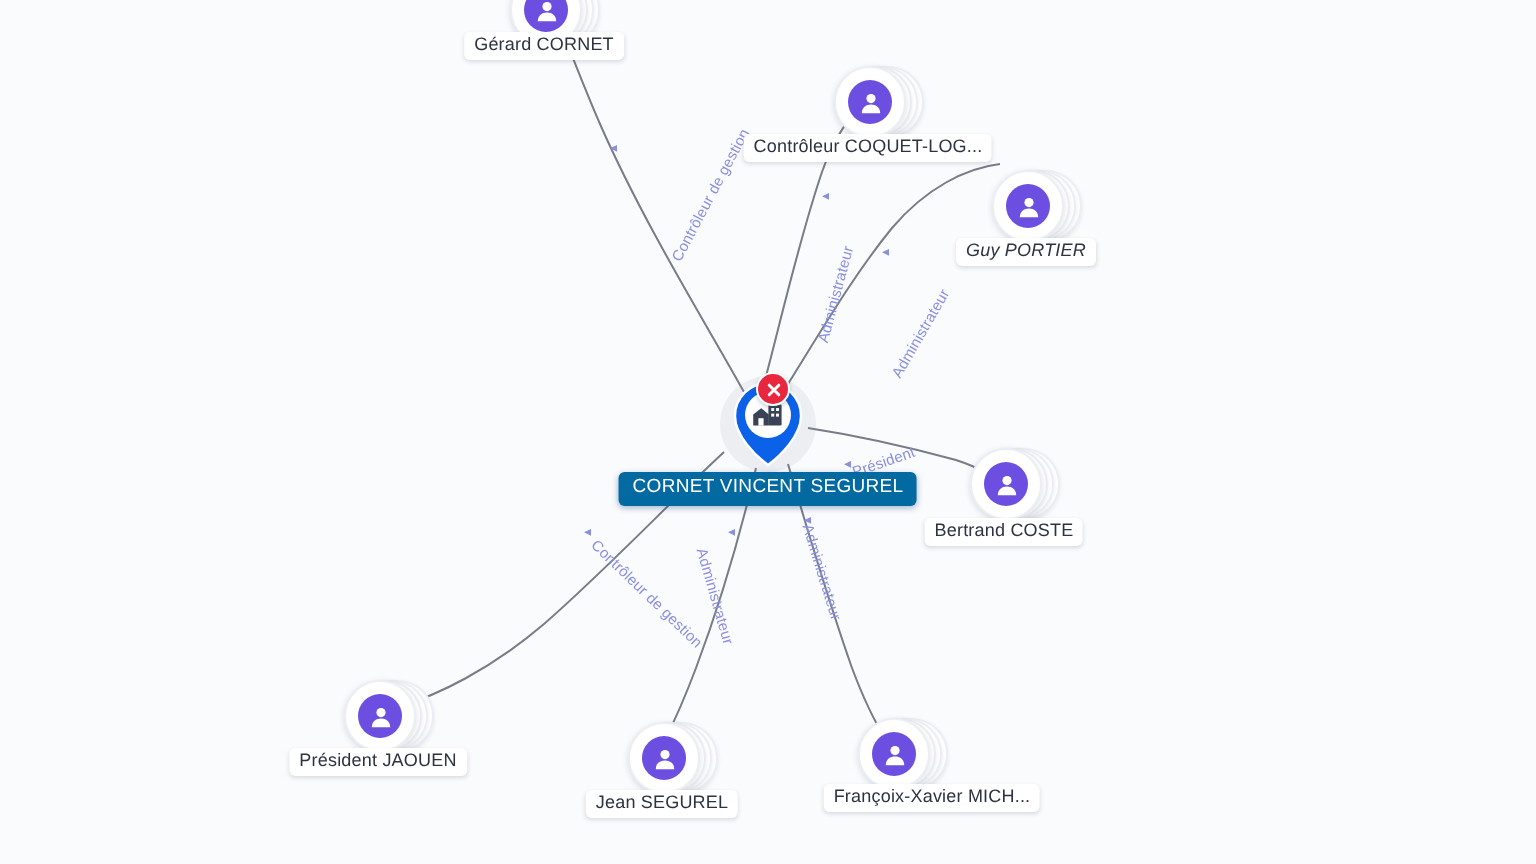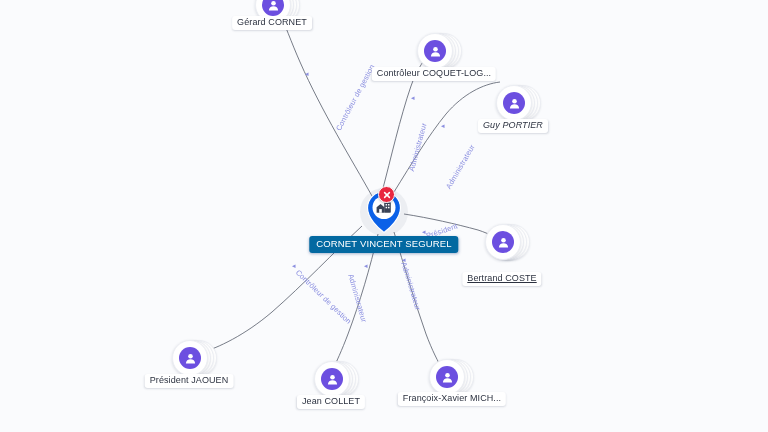--- a/index.html
+++ b/index.html
@@ -219,53 +219,53 @@
           <div class="stack-card c0">
             <div class="avatar-circle" style="background: rgb(108, 79, 224);">
               <svg width="13" height="13" viewBox="0 0 13 13">
                 <circle cx="6.5" cy="4.3" r="2.3" fill="#ffffff"></circle>
                 <path d="M1.9 11.6 C1.9 8.6 4 7.2 6.5 7.2 C9 7.2 11.1 8.6 11.1 11.6 Z" fill="#ffffff"></path>
               </svg>
             </div>
           </div>
         </div>
       </div>
-      <div class="node-label" style="left: 502px; top: 272px; text-decoration: underline;">Bertrand COSTE</div>
+      <div class="node-label" style="left: 502px; top: 259px;">Bertrand COSTE</div>
       <div class="person-node" style="left: 446px; top: 376px;">
         <div class="stack">
           <div class="stack-card c3"></div>
           <div class="stack-card c2"></div>
           <div class="stack-card c1"></div>
           <div class="stack-card c0">
             <div class="avatar-circle" style="background: rgb(108, 79, 224);">
               <svg width="13" height="13" viewBox="0 0 13 13">
                 <circle cx="6.5" cy="4.3" r="2.3" fill="#ffffff"></circle>
                 <path d="M1.9 11.6 C1.9 8.6 4 7.2 6.5 7.2 C9 7.2 11.1 8.6 11.1 11.6 Z" fill="#ffffff"></path>
               </svg>
             </div>
           </div>
         </div>
       </div>
-      <div class="node-label" style="left: 452px; top: 392px;">Françoix-Xavier MICH...</div>
+      <div class="node-label" style="left: 466px; top: 392px;">Françoix-Xavier MICH...</div>
       <div class="person-node" style="left: 331px; top: 378px;">
         <div class="stack">
           <div class="stack-card c3"></div>
           <div class="stack-card c2"></div>
           <div class="stack-card c1"></div>
           <div class="stack-card c0">
             <div class="avatar-circle" style="background: rgb(108, 79, 224);">
               <svg width="13" height="13" viewBox="0 0 13 13">
                 <circle cx="6.5" cy="4.3" r="2.3" fill="#ffffff"></circle>
                 <path d="M1.9 11.6 C1.9 8.6 4 7.2 6.5 7.2 C9 7.2 11.1 8.6 11.1 11.6 Z" fill="#ffffff"></path>
               </svg>
             </div>
           </div>
         </div>
       </div>
-      <div class="node-label" style="left: 331px; top: 395px;">Jean COLLET</div>
+      <div class="node-label" style="left: 331px; top: 395px;">Jean SEGUREL</div>
       <div class="person-node" style="left: 189px; top: 357px;">
         <div class="stack">
           <div class="stack-card c3"></div>
           <div class="stack-card c2"></div>
           <div class="stack-card c1"></div>
           <div class="stack-card c0">
             <div class="avatar-circle" style="background: rgb(108, 79, 224);">
               <svg width="13" height="13" viewBox="0 0 13 13">
                 <circle cx="6.5" cy="4.3" r="2.3" fill="#ffffff"></circle>
                 <path d="M1.9 11.6 C1.9 8.6 4 7.2 6.5 7.2 C9 7.2 11.1 8.6 11.1 11.6 Z" fill="#ffffff"></path>

